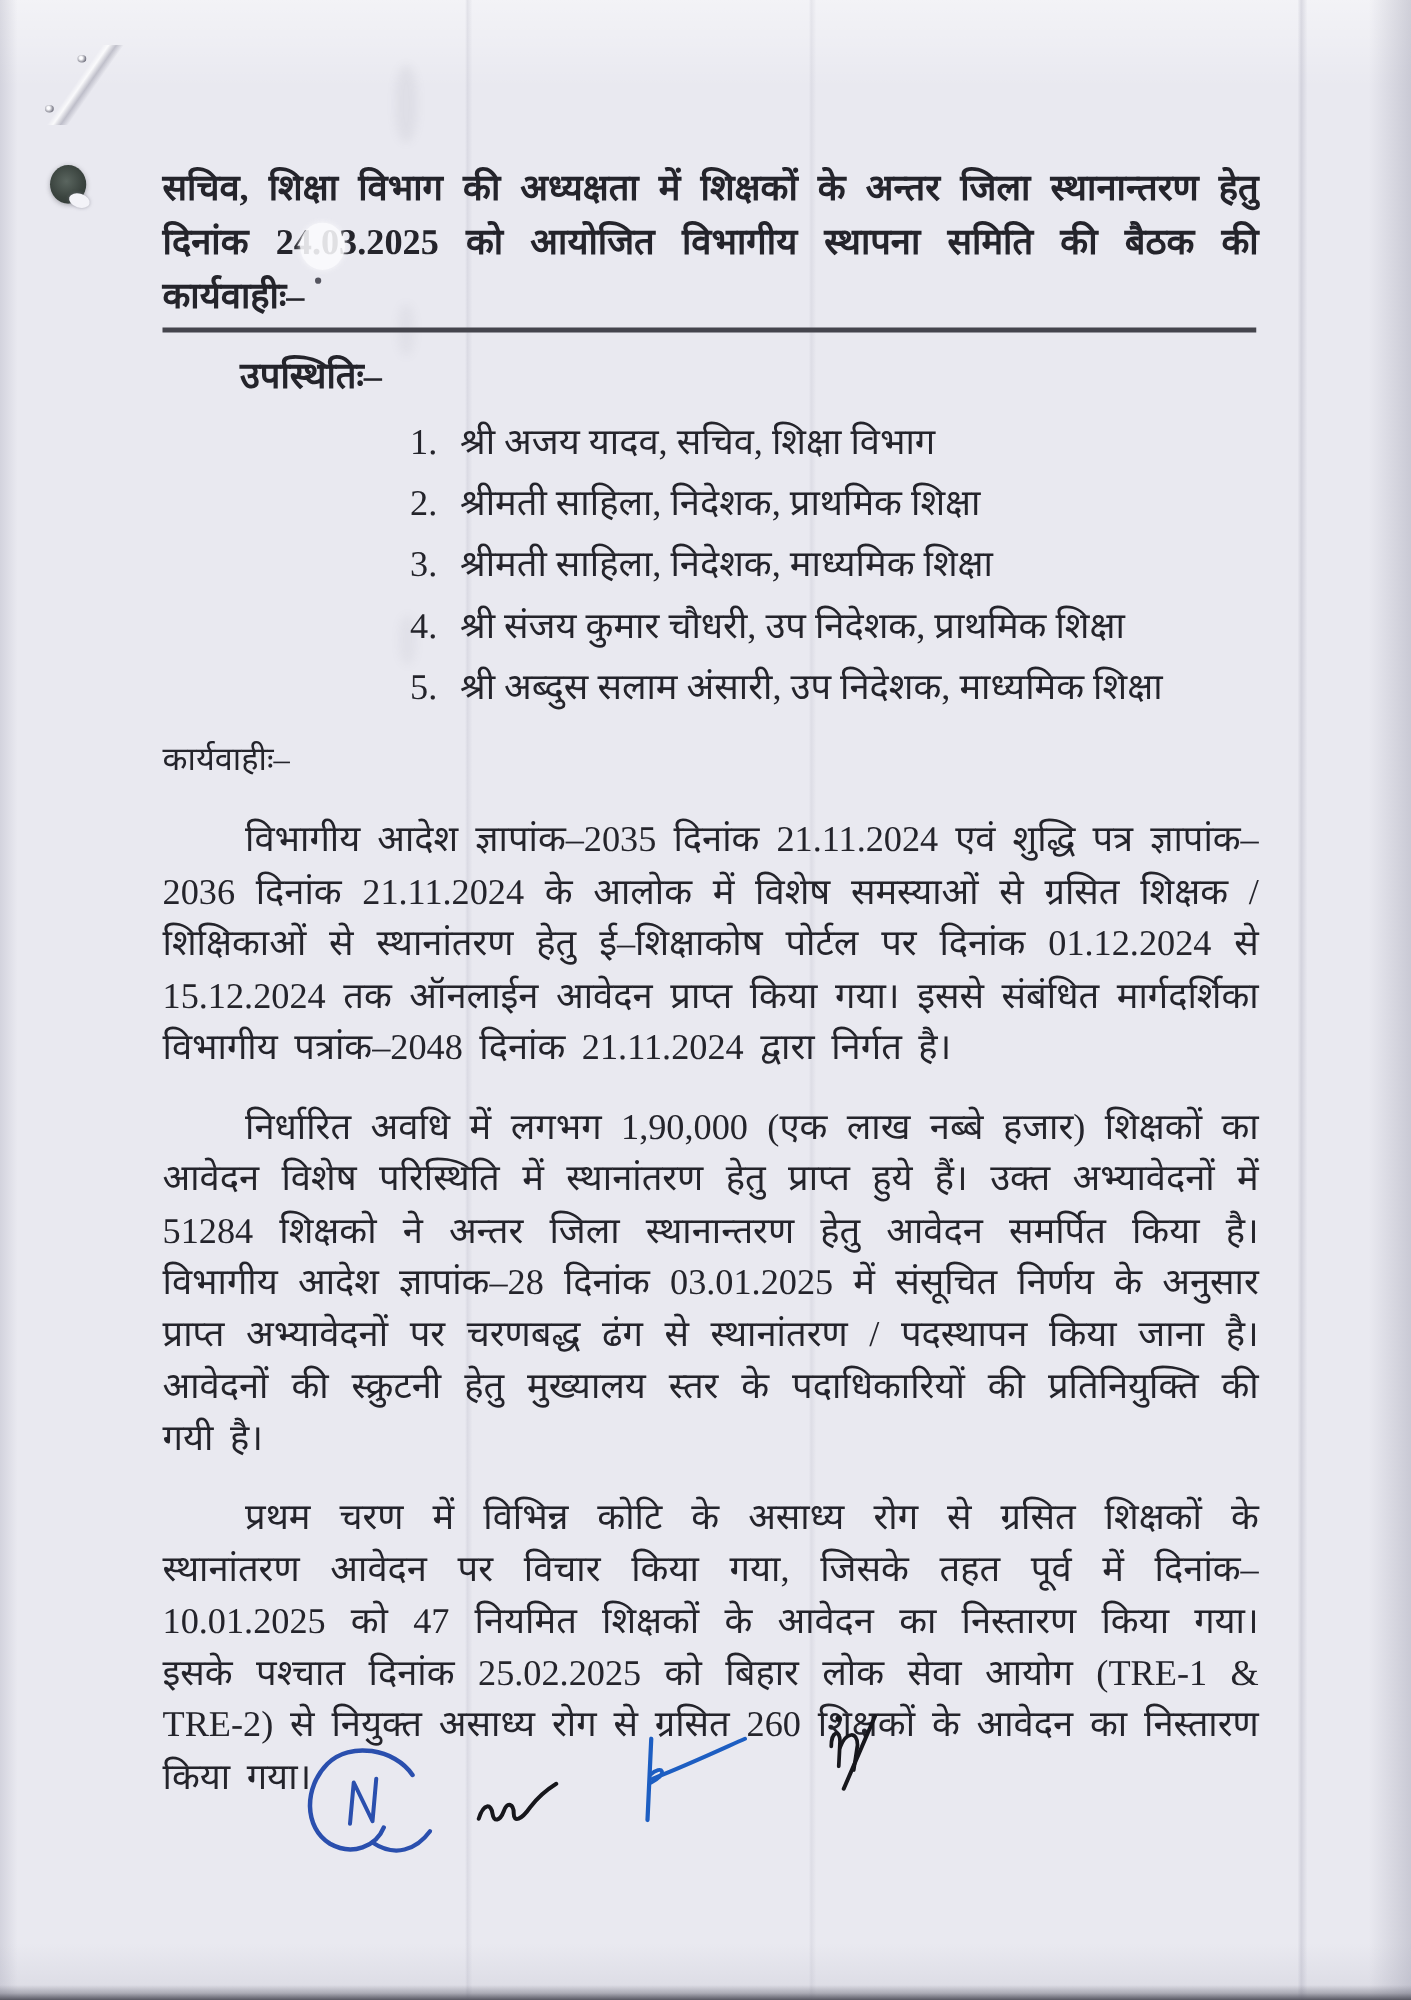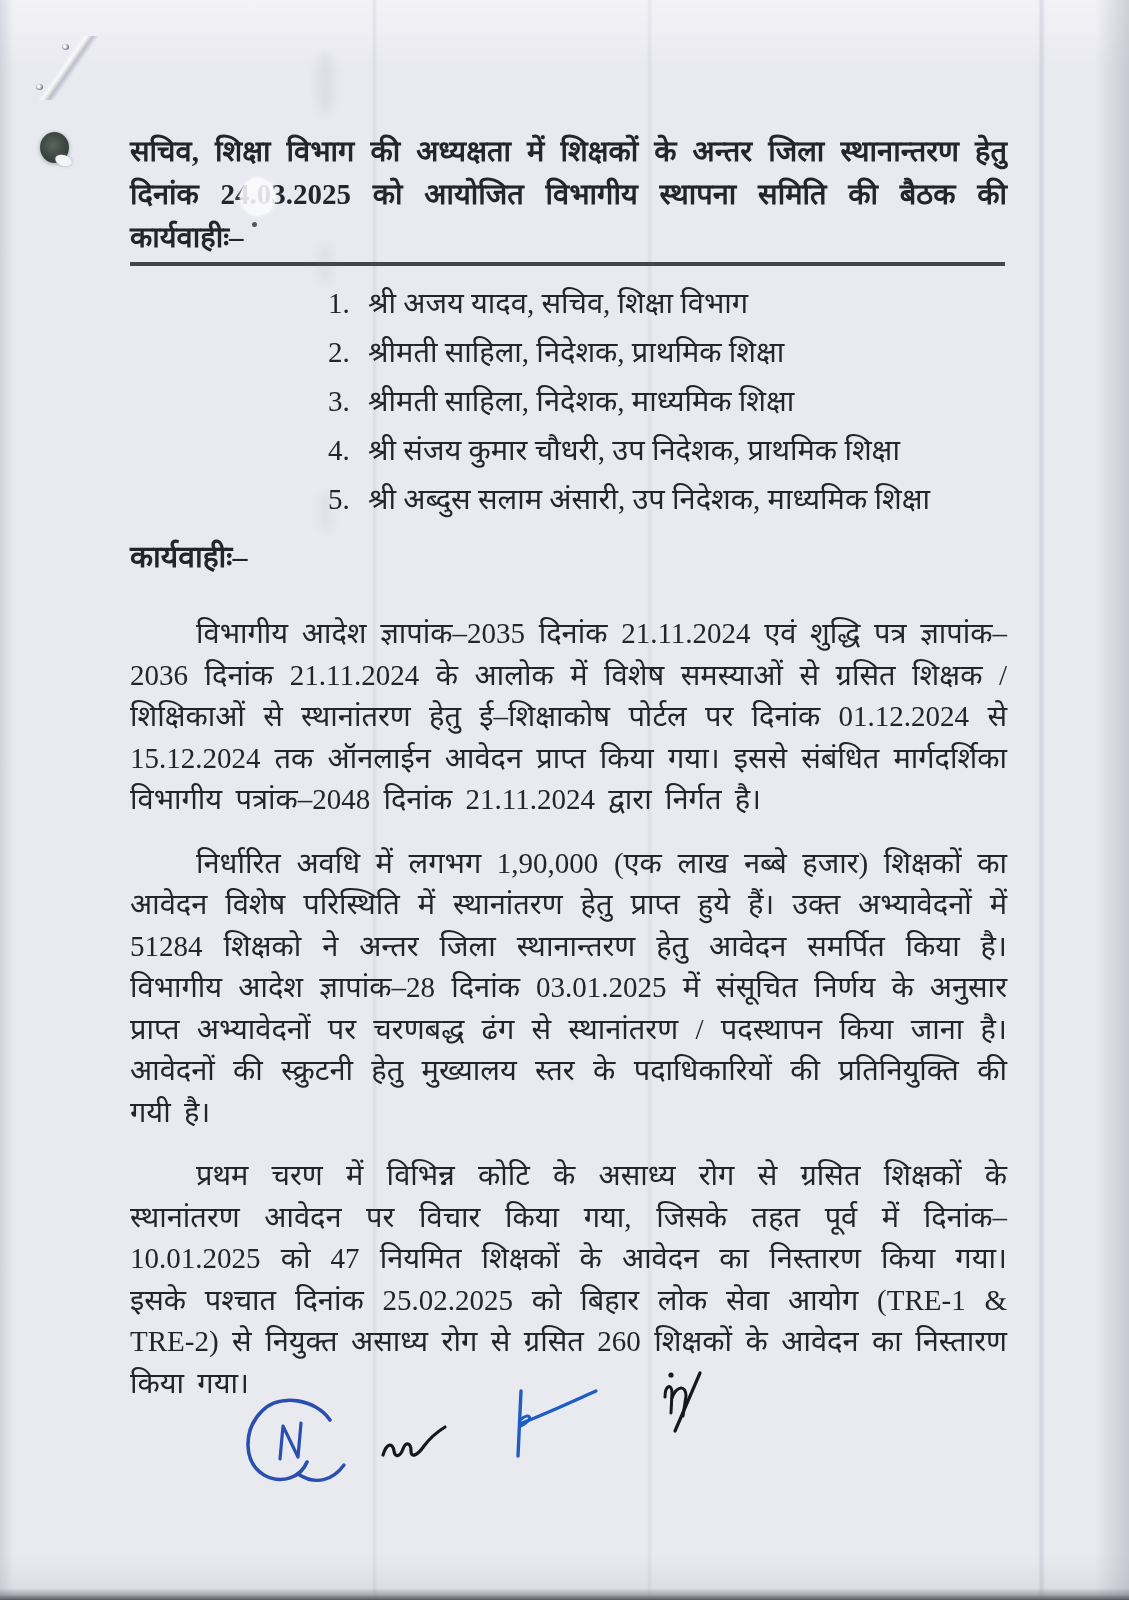--- a/index.html
+++ b/index.html
@@ -66,27 +66,27 @@
     border-radius:50%; background:#55555f; }
   .title-rule { margin-top:3px; width:875px; height:4px; background:#45454d; }
 
   .attendance-heading { margin:20px 0 0 62px; font-size:29px; line-height:31px; font-weight:600; }
 
   .attendee-list { list-style:none; margin:22px 0 0 0; padding:0 0 0 198px; }
   .attendee { display:flex; font-size:29px; line-height:31px; margin-bottom:18px; font-weight:500; }
   .attendee .num { width:40px; flex:0 0 auto; }
   .attendee .txt { flex:1; }
 
-  .proc-heading { margin:26px 0 0 0; font-size:30px; line-height:32px; font-weight:700; }
+  .proc-heading { margin:26px 0 0 0; font-size:26px; line-height:32px; font-weight:400; }
 
   .body-para {
     margin:22px 0 0 0; font-size:29px; line-height:41.5px;
     text-align:justify; text-indent:66px; word-spacing:6px; font-weight:500;
   }
-  .body-para.first { margin-top:40px; }
+  .body-para.first { margin-top:28px; }
 
   
   .signatures { position:absolute; left:0; top:0; width:100%; height:100%; pointer-events:none; }
   .sig { position:absolute; }
   .sig-1 { left:240px; top:1392px; }
   .sig-2 { left:378px; top:1420px; }
   .sig-3 { left:496px; top:1384px; }
   .sig-4 { left:658px; top:1368px; }
 </style>
 </head>
@@ -105,20 +105,21 @@
 
   <div class="content">
 
     <div class="title-block">
       <div class="whiteout"></div>
       <div class="whiteout-dot"></div>
       <p class="title-text">सचिव, शिक्षा विभाग की अध्यक्षता में शिक्षकों के अन्तर जिला स्थानान्तरण हेतु दिनांक 24.03.2025 को आयोजित विभागीय स्थापना समिति की बैठक की कार्यवाहीः–</p>
       <div class="title-rule"></div>
     </div>
 
+    <p class="attendance-heading">उपस्थितिः–</p>
 
     <ol class="attendee-list">
       <li class="attendee">
         <span class="num">1.</span>
         <span class="txt">श्री अजय यादव, सचिव, शिक्षा विभाग</span>
       </li>
       <li class="attendee">
         <span class="num">2.</span>
         <span class="txt">श्रीमती साहिला, निदेशक, प्राथमिक शिक्षा</span>
       </li>

